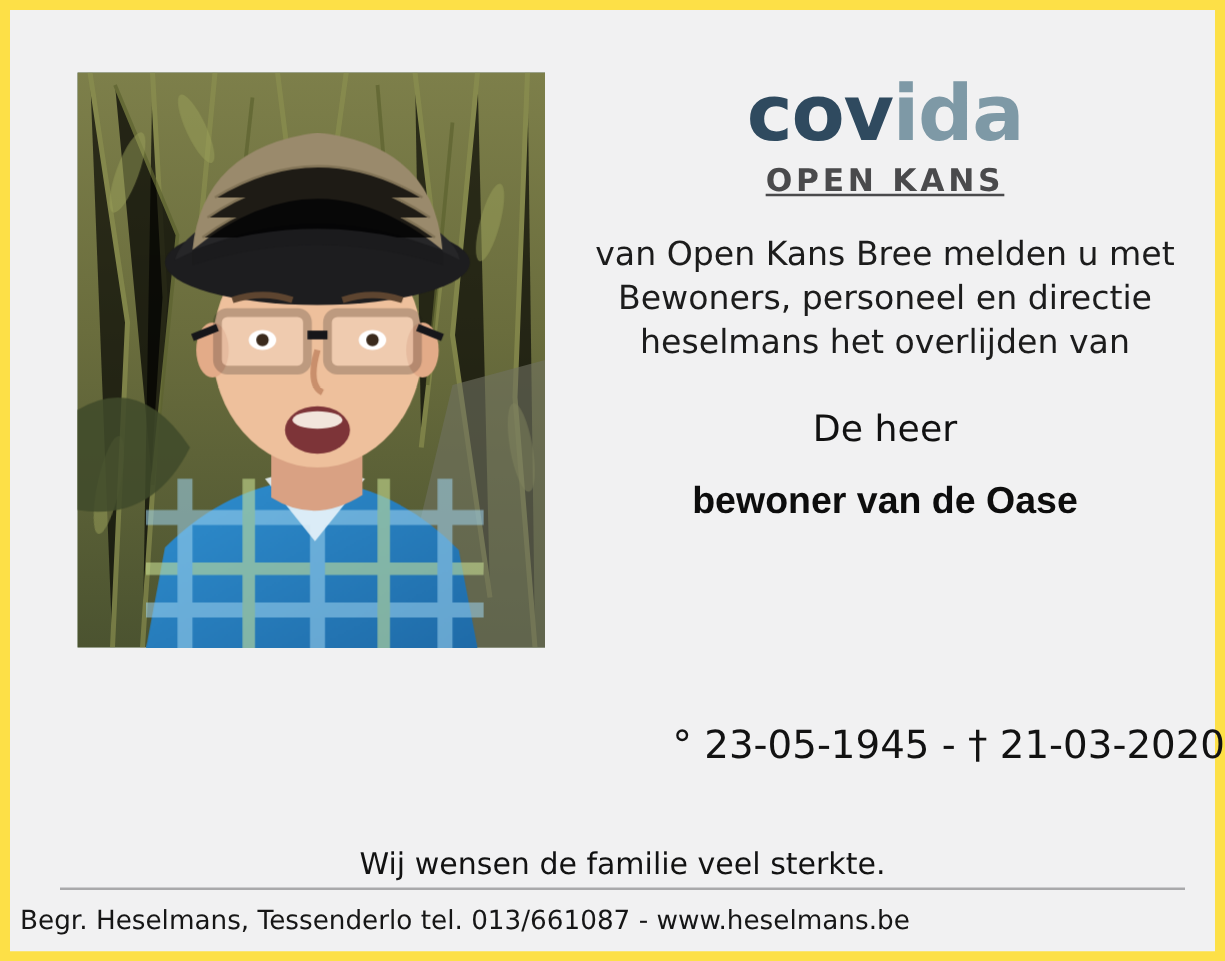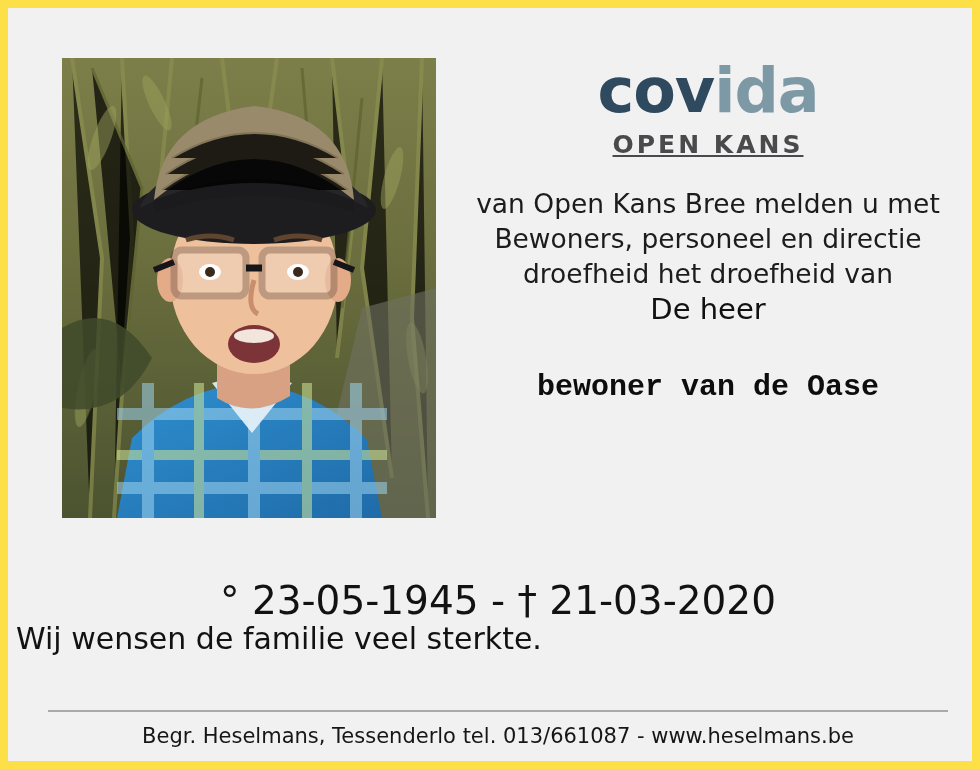--- a/index.html
+++ b/index.html
@@ -74,74 +74,76 @@
   }
 
   .intro {
     margin-top: 28px;
     font-size: 26.5px;
     line-height: 1.32;
     color: #1c1c1c;
     font-family: "DejaVu Sans", sans-serif;
   }
   .title-line {
+    margin-top: 34px;
     font-size: 29px;
     color: #111;
     font-family: "DejaVu Sans", sans-serif;
   }
   .name {
     margin-top: 28px;
     font-size: 57px;
     font-weight: bold;
     letter-spacing: 0.5px;
     color: #000;
     font-family: "DejaVu Sans", sans-serif;
   }
   .role {
-    margin-top: 44px;
+    margin-top: 24px;
     font-size: 30px;
     font-weight: bold;
     color: #0d0d0d;
-    font-family: Liberation Mono, monospace;
+    font-family: Liberation Sans, sans-serif;
   }
 
   .dates {
     position: absolute;
     left: 8px;
     top: 570px;
     width: 964px;
+    text-align: right;
+    font-size: 31px;
+    color: #121212;
+    font-family: "DejaVu Sans", sans-serif;
+  }
+  .condolence {
+    position: absolute;
+    left: 8px;
+    top: 669px;
+    width: 964px;
     text-align: center;
-    font-size: 39px;
-    color: #121212;
-    font-family: "DejaVu Sans", sans-serif;
-  }
-  .condolence {
-    position: absolute;
-    left: 8px;
-    top: 613px;
-    width: 964px;
-    font-size: 30px;
+    font-size: 24px;
     color: #121212;
     font-family: "DejaVu Sans", sans-serif;
   }
 
   .divider {
     position: absolute;
     left: 40px;
     top: 702px;
     width: 900px;
     height: 2px;
     background: #a9a9ab;
   }
   .footer {
     position: absolute;
     left: 8px;
     top: 716px;
     width: 964px;
-    text-align: center;
+    text-align: left;
     font-size: 21px;
     color: #161616;
     font-family: "DejaVu Sans", sans-serif;
   }
 </style>
 </head>
 <body>
 
 <div class="card">
   <div class="card-inner">
@@ -250,21 +252,21 @@
     <div class="content">
 
       <div class="logo-wrap">
         <div class="logo-word"><span class="seg-a">cov</span><span class="seg-b">ida</span></div>
         <div class="logo-sub">OPEN KANS</div>
       </div>
 
       <div class="intro">
         <div>van Open Kans Bree melden u met</div>
         <div>Bewoners, personeel en directie</div>
-        <div>droefheid het droefheid van</div>
+        <div>heselmans het overlijden van</div>
       </div>
 
       <div class="title-line">De heer</div>
       <div class="role">bewoner van de Oase</div>
     </div>
 
     <div class="dates">° 23-05-1945 - † 21-03-2020</div>
     <div class="condolence">Wij wensen de familie veel sterkte.</div>
 
     <div class="divider"></div>

